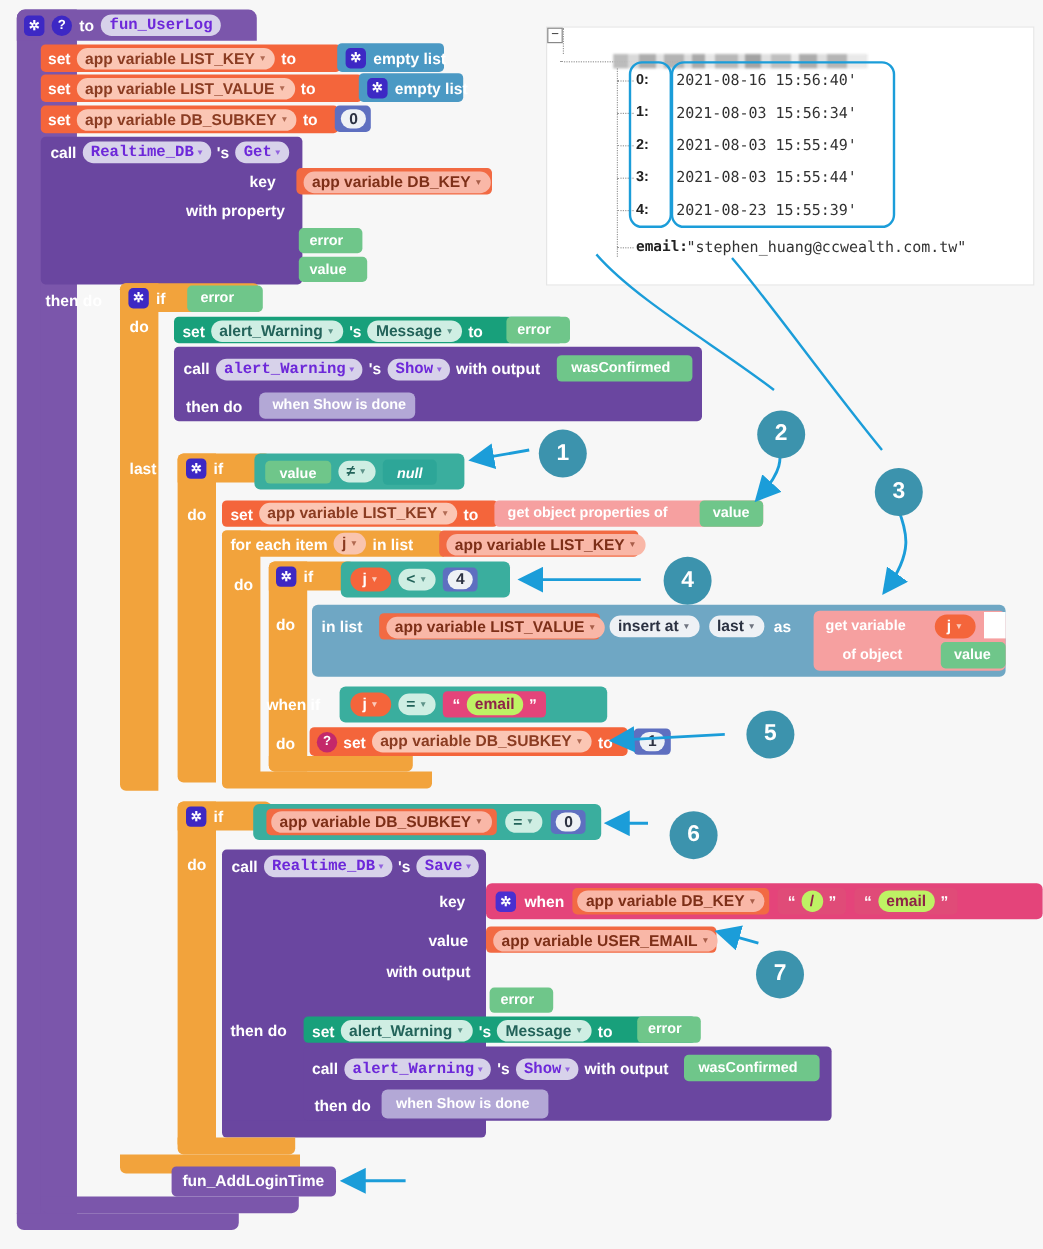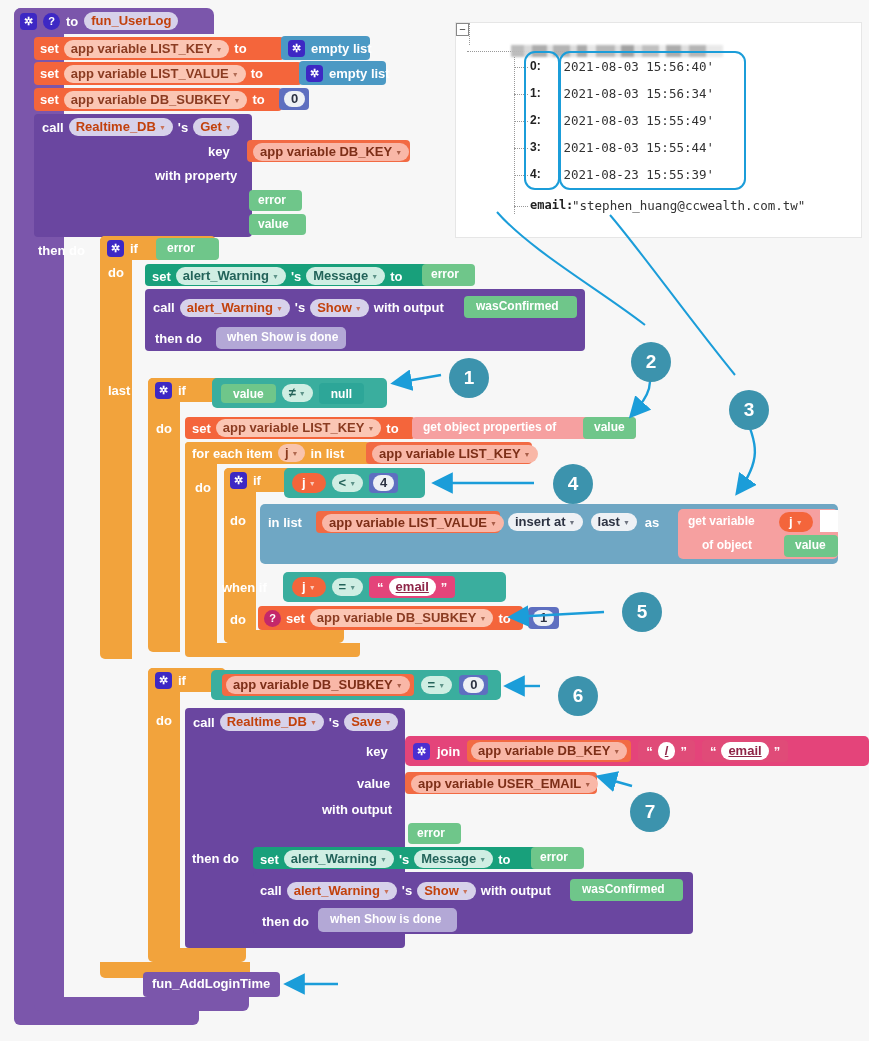--- a/index.html
+++ b/index.html
@@ -36,24 +36,24 @@
   .c-blue{background:#4b99c4;}
   .c-bluegrey{background:#6fa7c4;}
   .c-green{background:#6fc68a;}
   .c-pink{background:#f6a0a0;}
   .c-magenta{background:#e4447a;}
   .c-navy{background:#5e6fc0;}
   .c-lav{background:#b3a8d6;}
 
   .f-light{background:#fbc6b4;color:#8b3c22;}
   .f-lightorange{background:#f9c4ae;color:#8a3a1f;}
-  .f-pale{background:#d7d2ea;color:#c2410c;}
+  .f-pale{background:#d7d2ea;color:#6d28d9;font-family:Liberation Mono, monospace;}
   .f-paleg{background:#cfeee3;color:#23635a;}
   .f-white{background:#eef1f5;color:#2c3242;}
-  .f-pink{background:#ffffff;color:#8e2447;text-decoration:underline;}
+  .f-pink{background:#bef264;color:#8e2447;}
   .f-salmon{background:#f9b7a7;color:#7d2f18;}
 
   
   .gear,.qmark{
     width:17px;height:17px;border-radius:4px;
     display:inline-flex;align-items:center;justify-content:center;
     color:#fff;font-size:11px;font-weight:700;flex:none;
   }
   .gear{background:#3d28c4;}
   .qmark{background:#3d28c4;border-radius:50%;}
@@ -102,21 +102,21 @@
     <div class="collapse">
         <span>−</span>
       </div>
     <div class="dothz" style="left:11px;top:28px;width:150px;"></div>
     <div class="redacted" style="left:55px;top:22px;width:212px;"></div>
 
     <div class="dotline" style="left:58px;top:34px;height:157px;"></div>
 
     <div class="dothz" style="left:58px;top:44px;width:14px;"></div>
     <div class="tree-row tree-idx" style="left:74px;top:36px;">0:</div>
-    <div class="tree-row" style="left:100px;top:36px;">'2021-08-03 15:56:40'</div>
+    <div class="tree-row" style="left:100px;top:36px;">'2021-08-16 15:56:40'</div>
 
     <div class="dothz" style="left:58px;top:71px;width:14px;"></div>
     <div class="tree-row tree-idx" style="left:74px;top:63px;">1:</div>
     <div class="tree-row" style="left:100px;top:63px;">'2021-08-03 15:56:34'</div>
 
     <div class="dothz" style="left:58px;top:98px;width:14px;"></div>
     <div class="tree-row tree-idx" style="left:74px;top:90px;">2:</div>
     <div class="tree-row" style="left:100px;top:90px;">'2021-08-03 15:55:49'</div>
 
     <div class="dothz" style="left:58px;top:125px;width:14px;"></div>
@@ -280,21 +280,21 @@
   <div class="blk c-teal" style="left:212px;top:378px;width:175px;height:30px;border-radius:5px;"></div>
   <div class="blk row" style="left:221px;top:383px;height:20px;gap:6px;">
     <span class="blk c-green" style="position:relative;border-radius:4px;padding:2px 12px;">
       <span class="lbl" style="font-size:12px;">value</span>
     </span>
     <span class="fld f-paleg">
         <span>≠</span>
         <span class="caret">▼</span>
       </span>
     <span class="blk c-teal2" style="position:relative;border-radius:4px;padding:3px 12px;">
-      <span class="lbl" style="font-size:12px;">null</span>
+      <span class="lbl" style="font-size:12px;font-style:italic;">null</span>
     </span>
   </div>
 
   <span class="blk lbl" style="left:156px;top:421px;">do</span>
 
   <div class="blk c-orange" style="left:185px;top:417px;width:230px;height:22px;border-radius:4px;"></div>
   <div class="blk row" style="left:192px;top:419px;height:18px;gap:5px;">
     <span class="lbl">set</span>
     <span class="fld f-light">
         <span>app variable LIST_KEY</span>
@@ -457,21 +457,21 @@
     <span class="fld f-pale">
         <span>Save</span>
         <span class="caret">▼</span>
       </span>
   </div>
   <span class="blk lbl" style="left:366px;top:744px;">key</span>
 
   <div class="blk c-magenta" style="left:405px;top:736px;width:464px;height:30px;border-radius:5px;"></div>
   <div class="blk row" style="left:413px;top:741px;height:20px;gap:7px;">
     <span class="gear teal">✲</span>
-    <span class="lbl">join</span>
+    <span class="lbl">when</span>
     <span class="blk c-orange2" style="position:relative;border-radius:4px;padding:2px 4px;display:inline-flex;">
       <span class="fld f-salmon">
           <span>app variable DB_KEY</span>
           <span class="caret">▼</span>
         </span>
     </span>
     <span class="blk" style="position:relative;border-radius:4px;padding:2px 8px;display:inline-flex;align-items:center;gap:5px;background:#e04b78;">
       <span class="lbl" style="font-size:13px;">“</span>
       <span class="fld f-pink">/</span>
       <span class="lbl" style="font-size:13px;">”</span>

